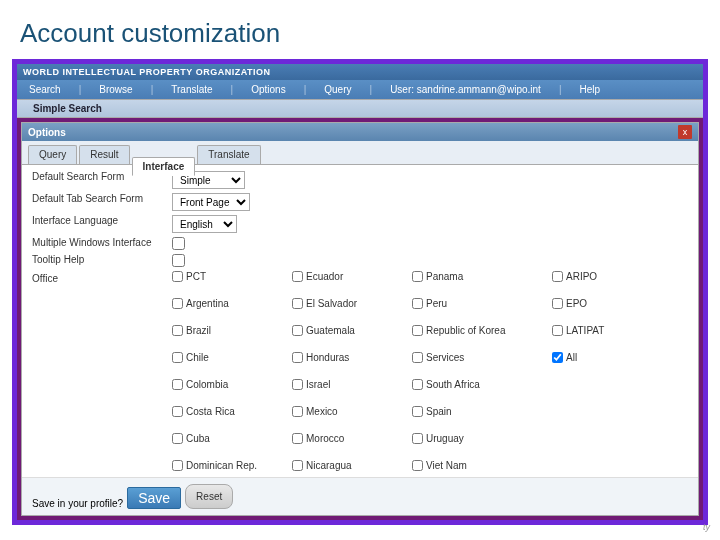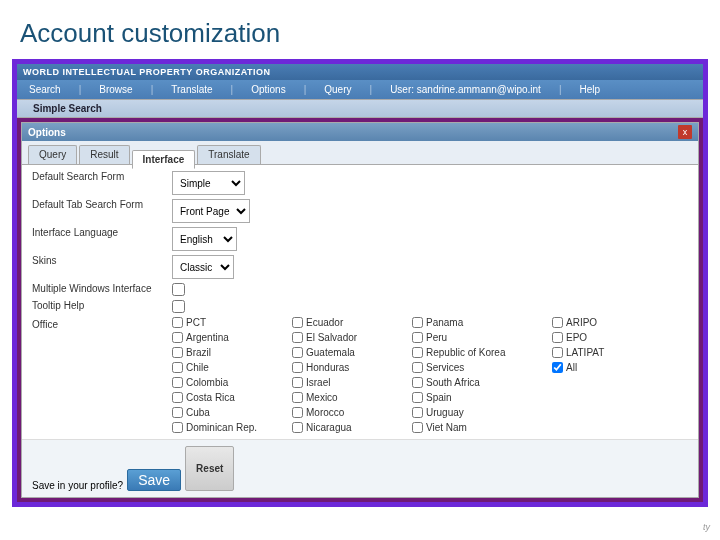--- a/index.html
+++ b/index.html
@@ -106,21 +106,21 @@
       background: #d5e0ec;
       color: #333;
       margin-right: 2px;
       border-radius: 2px 2px 0 0;
     }
     .tab.active {
       background: #fff;
       font-weight: bold;
       border-bottom: 1px solid #fff;
       position: relative;
-      top: 5px;
+      top: 12px;
     }
     .form-content {
       padding: 6px 10px;
       background: #fff;
       font-size: 10px;
     }
     .form-row {
       display: flex;
       align-items: flex-start;
       margin-bottom: 4px;
@@ -131,21 +131,21 @@
       font-size: 10px;
       flex-shrink: 0;
     }
     .form-control {
       font-size: 10px;
       border: 1px solid #aaa;
       background: #fff;
       padding: 1px 3px;
     }
     select.form-control {
-      height: 24px;
+      height: 18px;
     }
     .office-section {
       display: flex;
       margin-top: 4px;
     }
     .office-label {
       width: 140px;
       font-size: 10px;
       color: #333;
       flex-shrink: 0;
@@ -179,24 +179,23 @@
       font-size: 14px;
       padding: 2px 10px;
       cursor: pointer;
       border-radius: 2px;
     }
     .reset-btn {
       background: linear-gradient(to bottom, #e8e8e8, #ccc);
       color: #333;
       border: 1px solid #aaa;
       font-size: 10px;
-      padding: 16px 10px;
+      padding: 6px 10px;
       cursor: pointer;
-      border-radius: 2px;
-      font-weight: bold;
+      border-radius: 8px;
     }
     .footer-text {
       position: absolute;
       bottom: 8px;
       right: 10px;
       font-size: 9px;
       color: #999;
       font-style: italic;
     }
   </style>
@@ -265,41 +264,34 @@
 
       <div class="form-row">
         <span class="form-label">Interface Language</span>
         <select class="form-control">
           <option>English</option>
           <option>French</option>
           <option>Spanish</option>
         </select>
       </div>
 
-      <div class="form-row">
-        <span class="form-label">Skins</span>
-        <select class="form-control">
-          <option>Classic</option>
-          <option>Modern</option>
-        </select>
-      </div>
 
       <div class="form-row">
         <span class="form-label">Multiple Windows Interface</span>
         <input type="checkbox" style="">
       </div>
 
       <div class="form-row">
         <span class="form-label">Tooltip Help</span>
         <input type="checkbox" style="">
       </div>
 
       <div class="office-section">
         <span class="office-label">Office</span>
-        <div style="flex:1; display:grid; grid-template-columns: 120px 120px 140px 80px; row-gap:4px;">
+        <div style="flex:1; display:grid; grid-template-columns: 120px 120px 140px 80px; row-gap:16px;">
 
           <div class="office-item">
               <input type="checkbox" style=""> 
               <span>PCT</span>
             </div>
           <div class="office-item">
               <input type="checkbox" style=""> 
               <span>Ecuador</span>
             </div>
           <div class="office-item">

